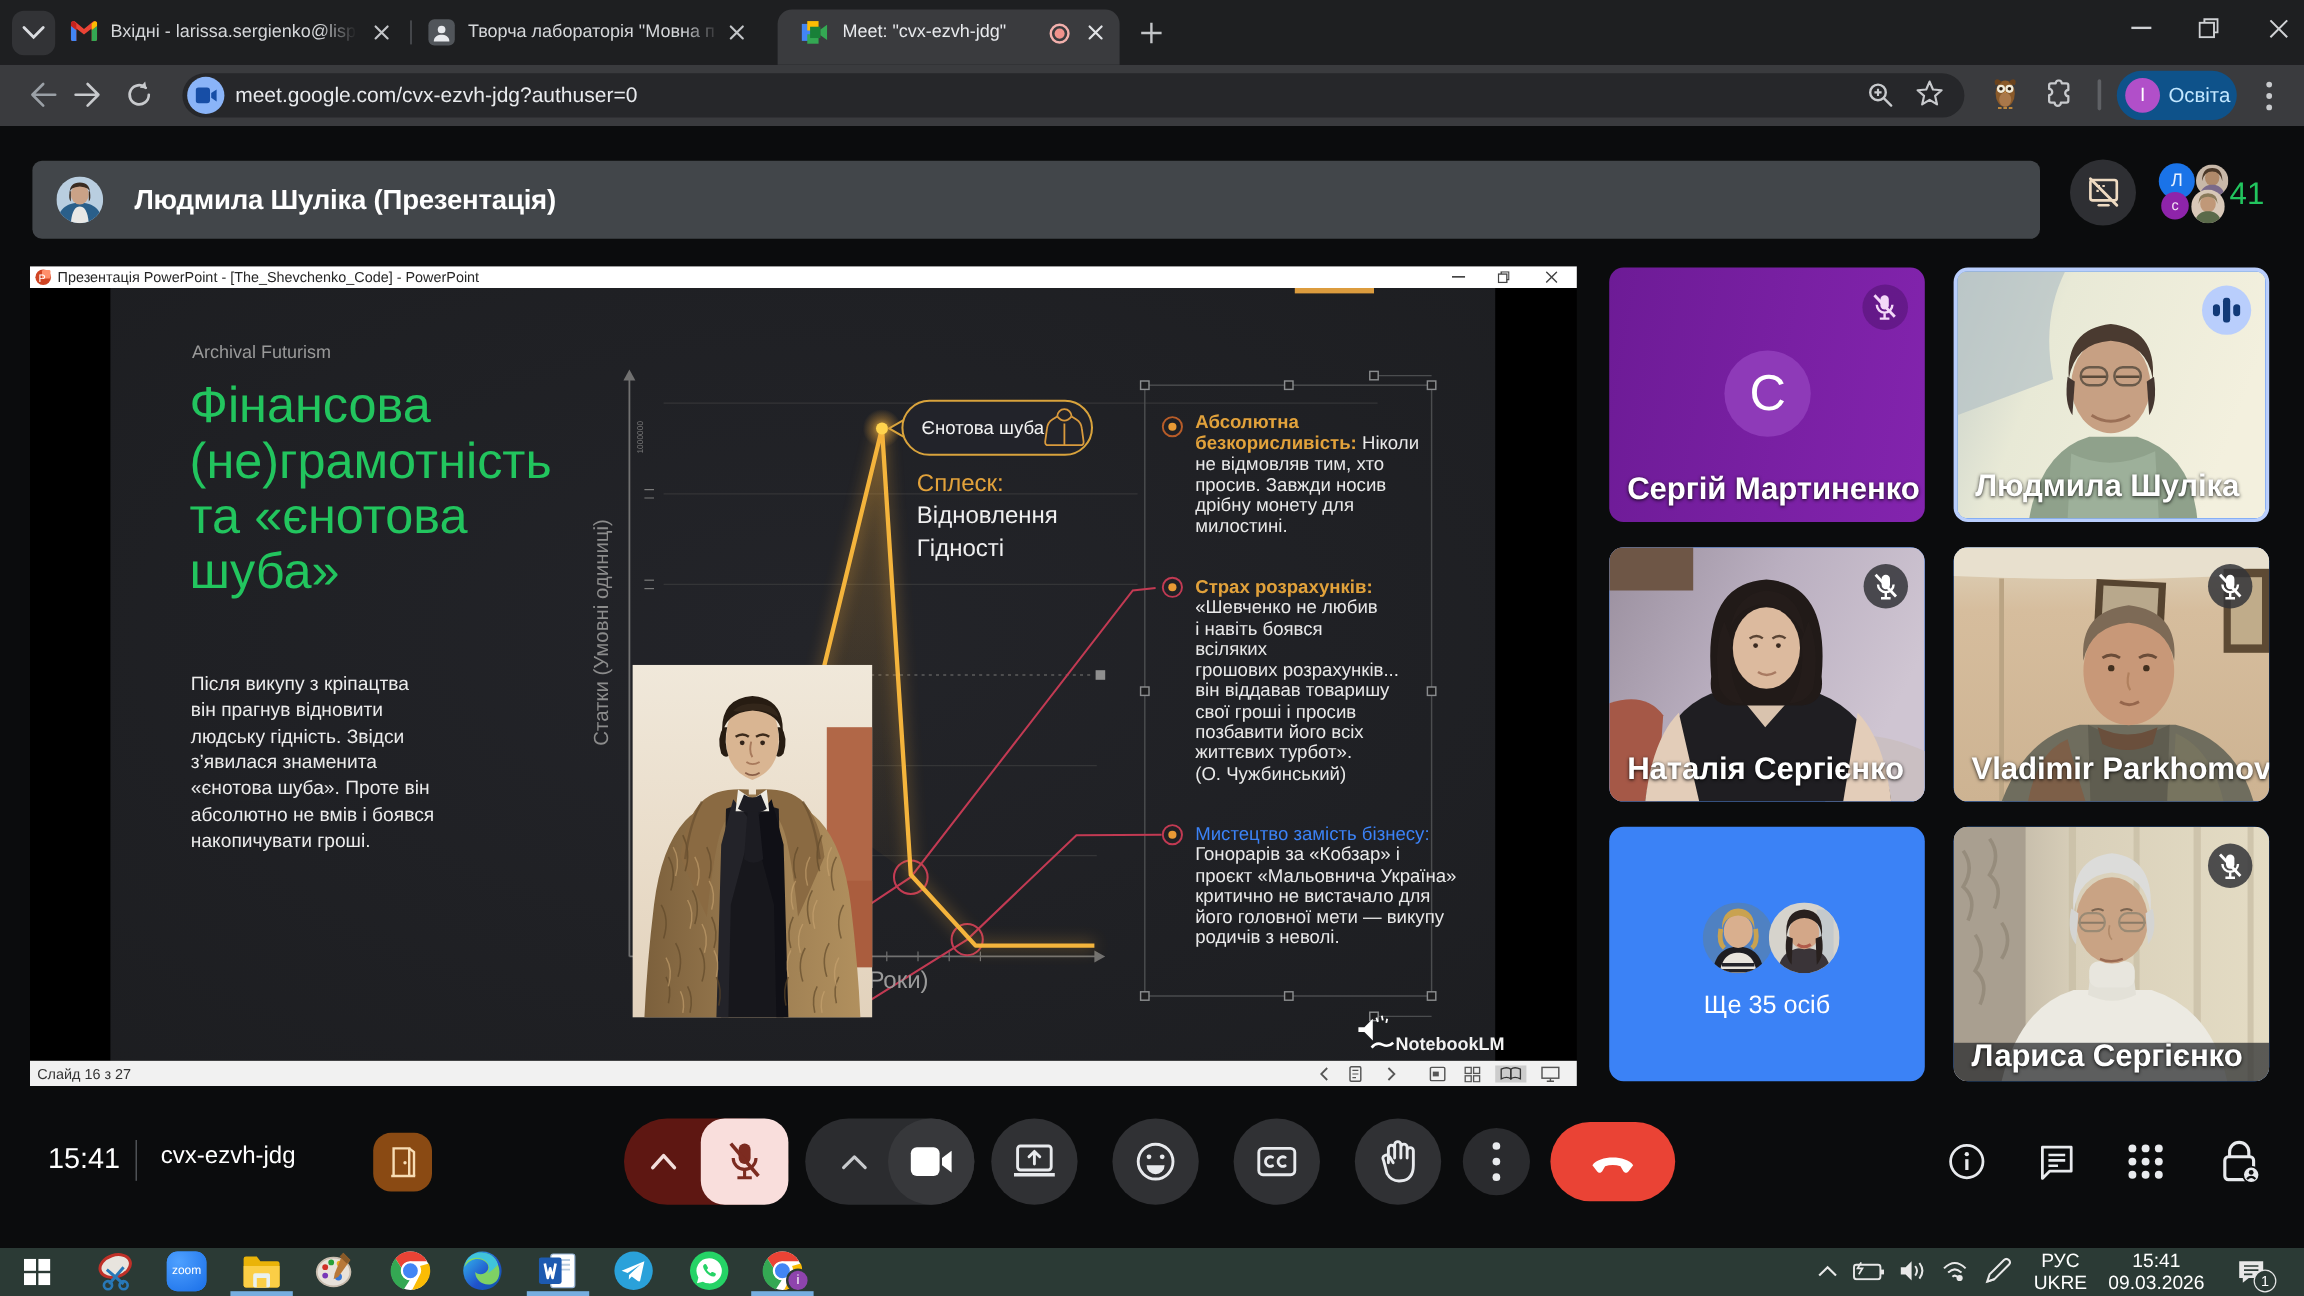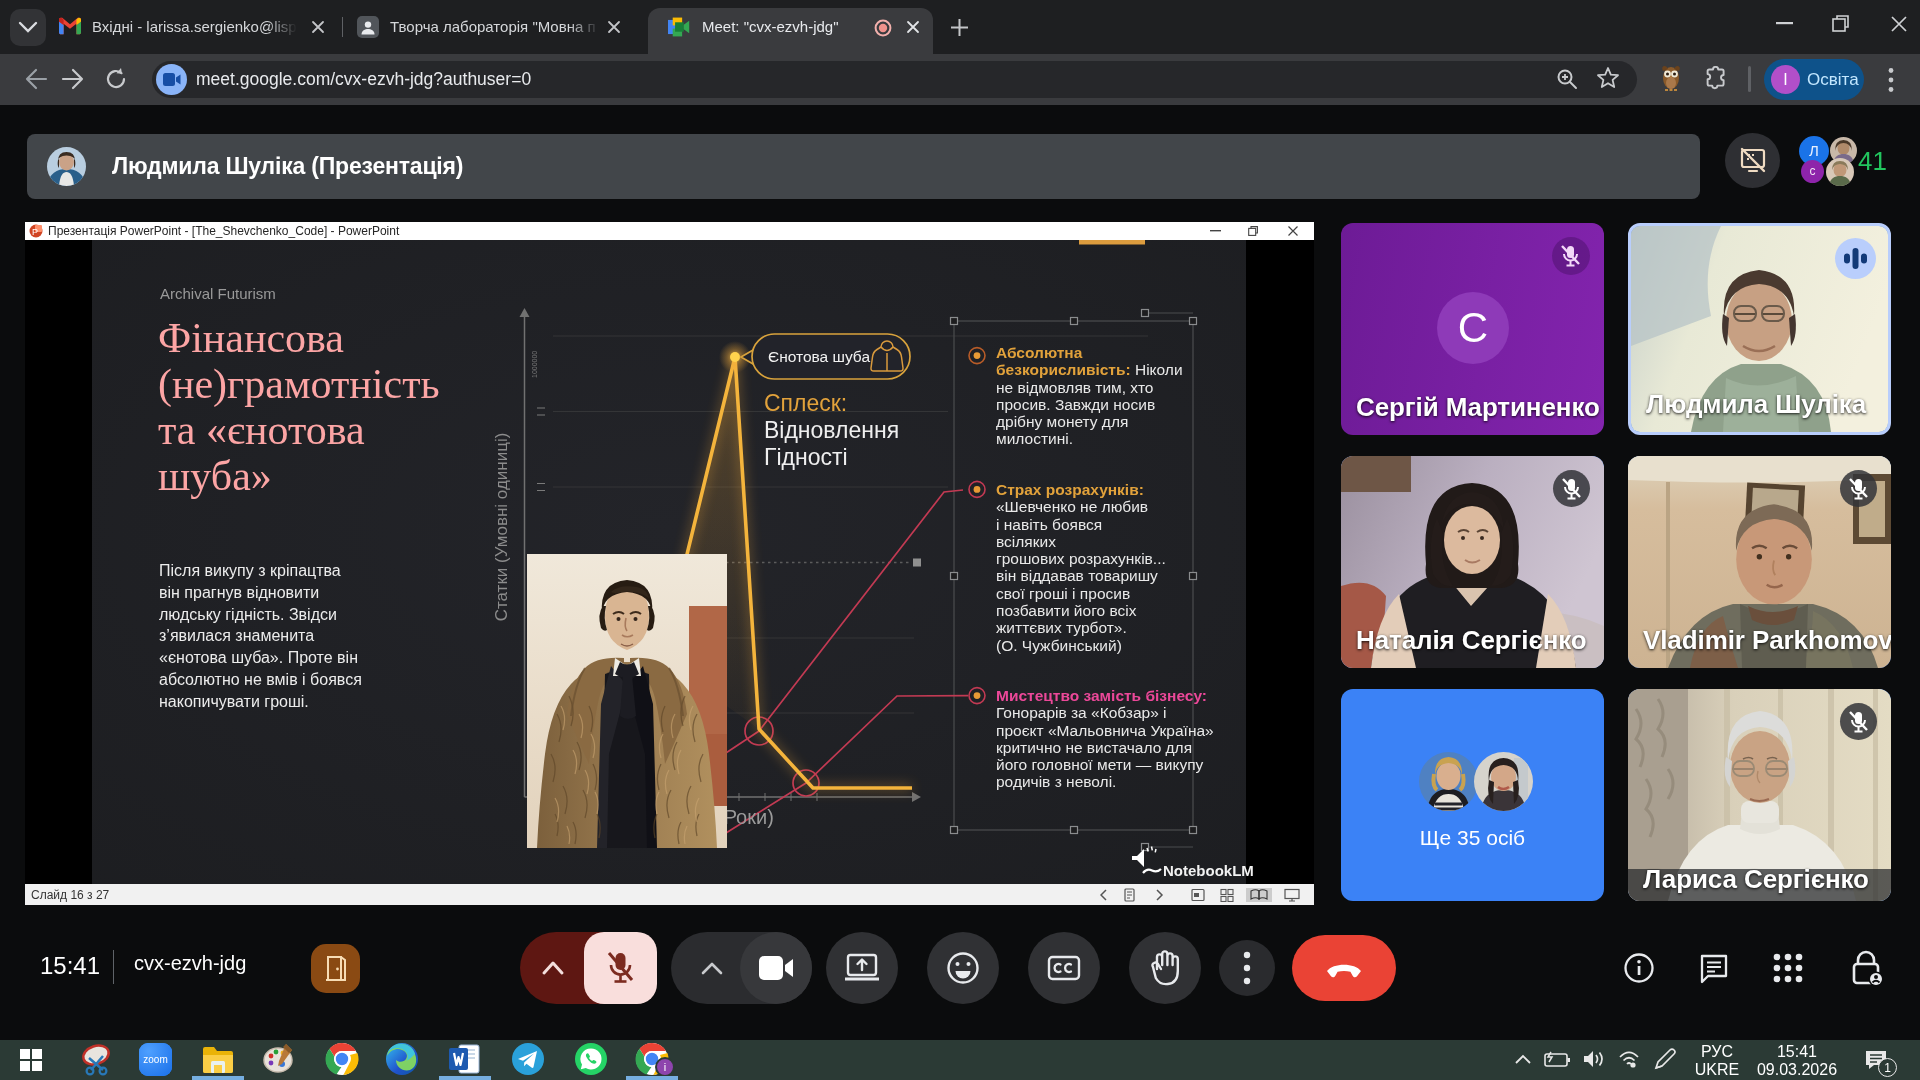--- a/index.html
+++ b/index.html
@@ -342,34 +342,34 @@
         <text x="768" y="362" font-size="15.5" fill="#f2f2f2" font-family="Liberation Sans">Єнотова шуба</text>
         <g stroke="#d99a3d" stroke-width="1.5" fill="none">
           <path d="M881 347 a6 6 0 0 1 12 0"></path>
           <path d="M881 347 l-4 2.5 q-4 2.5 -4.5 7.5 l-1.5 11 q-.3 3 2.7 3 h26.6 q3 0 2.7 -3 l-1.5 -11 q-.5 -5 -4.5 -7.5 l-4 -2.5"></path>
           <path d="M881 347 q6 7 12 0 M887 353 v18"></path>
         </g>
       </g>
     </svg>
 
     <div class="abs nw" style="left:160px;top:285px;font-size:15px;color:#999;">Archival Futurism</div>
-    <div class="abs nw" style="left:158px;top:315px;font-size:42px;line-height:46px;color:#fca5a5;letter-spacing:0;font-family:Liberation Serif, serif;">Фінансова<br>(не)грамотність<br>та «єнотова<br>шуба»</div>
+    <div class="abs nw" style="left:158px;top:315px;font-size:42px;line-height:46px;color:#22c55e;letter-spacing:0;">Фінансова<br>(не)грамотність<br>та «єнотова<br>шуба»</div>
     <div class="abs nw" style="left:159px;top:560px;font-size:16px;line-height:21.8px;color:#ececec;">Після викупу з кріпацтва<br>він прагнув відновити<br>людську гідність. Звідси<br>з’явилася знаменита<br>«єнотова шуба». Проте він<br>абсолютно не вмів і боявся<br>накопичувати гроші.</div>
     <div class="abs" style="left:492px;top:352px;width:20px;height:350px;">
         <div style="transform:rotate(-90deg) translateX(-350px);transform-origin:0 0;width:350px;font-size:17px;color:#8c8c8c;white-space:nowrap;text-align:center;">Статки (Умовні одиниці)</div>
       </div>
     <div class="abs" style="left:531px;top:308px;width:12px;height:70px;">
         <div style="transform:rotate(-90deg) translateX(-70px);transform-origin:0 0;width:70px;font-size:7px;color:#777;white-space:nowrap;">1000000</div>
       </div>
-    <div class="abs nw" style="left:764px;top:390px;font-size:23px;line-height:27px;"><span style="color:#e2a23b;">Сплеск:</span><br><span style="color:#efefef;">Відновлення<br>Гідності</span></div>
+    <div class="abs nw" style="left:764px;top:390px;font-size:20px;line-height:27px;"><span style="color:#e2a23b;">Сплеск:</span><br><span style="color:#efefef;">Відновлення<br>Гідності</span></div>
     <div class="abs nw" style="left:717px;top:806px;font-size:20px;color:#9a9a9a;">(Роки)</div>
 
     <div class="abs nw" style="left:996px;top:344px;font-size:15.5px;line-height:17.3px;color:#e9e9e9;"><span style="color:#e2a23b;font-weight:700;">Абсолютна<br>безкорисливість:</span> Ніколи<br>не відмовляв тим, хто<br>просив. Завжди носив<br>дрібну монету для<br>милостині.</div>
     <div class="abs nw" style="left:996px;top:481px;font-size:15.5px;line-height:17.3px;color:#e9e9e9;"><span style="color:#e2a23b;font-weight:700;">Страх розрахунків:</span><br>«Шевченко не любив<br>і навіть боявся<br>всіляких<br>грошових розрахунків...<br>він віддавав товаришу<br>свої гроші і просив<br>позбавити його всіх<br>життєвих турбот».<br>(О. Чужбинський)</div>
-    <div class="abs nw" style="left:996px;top:687px;font-size:15.5px;line-height:17.3px;color:#e9e9e9;"><span style="color:#ec4899;font-weight:700;">Мистецтво замість бізнесу:</span><br>Гонорарів за «Кобзар» і<br>проєкт «Мальовнича Україна»<br>критично не вистачало для<br>його головної мети — викупу<br>родичів з неволі.</div>
+    <div class="abs nw" style="left:996px;top:687px;font-size:15.5px;line-height:17.3px;color:#e9e9e9;"><span style="color:#3b82f6;font-weight:400;">Мистецтво замість бізнесу:</span><br>Гонорарів за «Кобзар» і<br>проєкт «Мальовнича Україна»<br>критично не вистачало для<br>його головної мети — викупу<br>родичів з неволі.</div>
 
     <svg class="abs" style="left:1130px;top:845px;" width="32" height="34" viewBox="0 0 32 34">
         <path d="M2 11 H7 L14 4 V22 L7 15 H2 Z" fill="#fff"></path>
         <path d="M17 3 l1.2 3.6 M21.5 1.5 l.8 3.8 M26 4 l-.8 3.4" stroke="#fff" stroke-width="1.5"></path>
         <path d="M13 28 q4 -5 9 -2.5 q5 2.5 9 -1.5" stroke="#fff" stroke-width="2.2" fill="none"></path>
       </svg>
     <div class="abs nw" style="left:1163px;top:862px;font-size:15px;font-weight:700;color:#f2f2f2;text-align:center;">NotebookLM</div>
 
     <svg class="abs" style="left:527px;top:554px;" width="200" height="294" viewBox="0 0 200 294">
       <defs>

